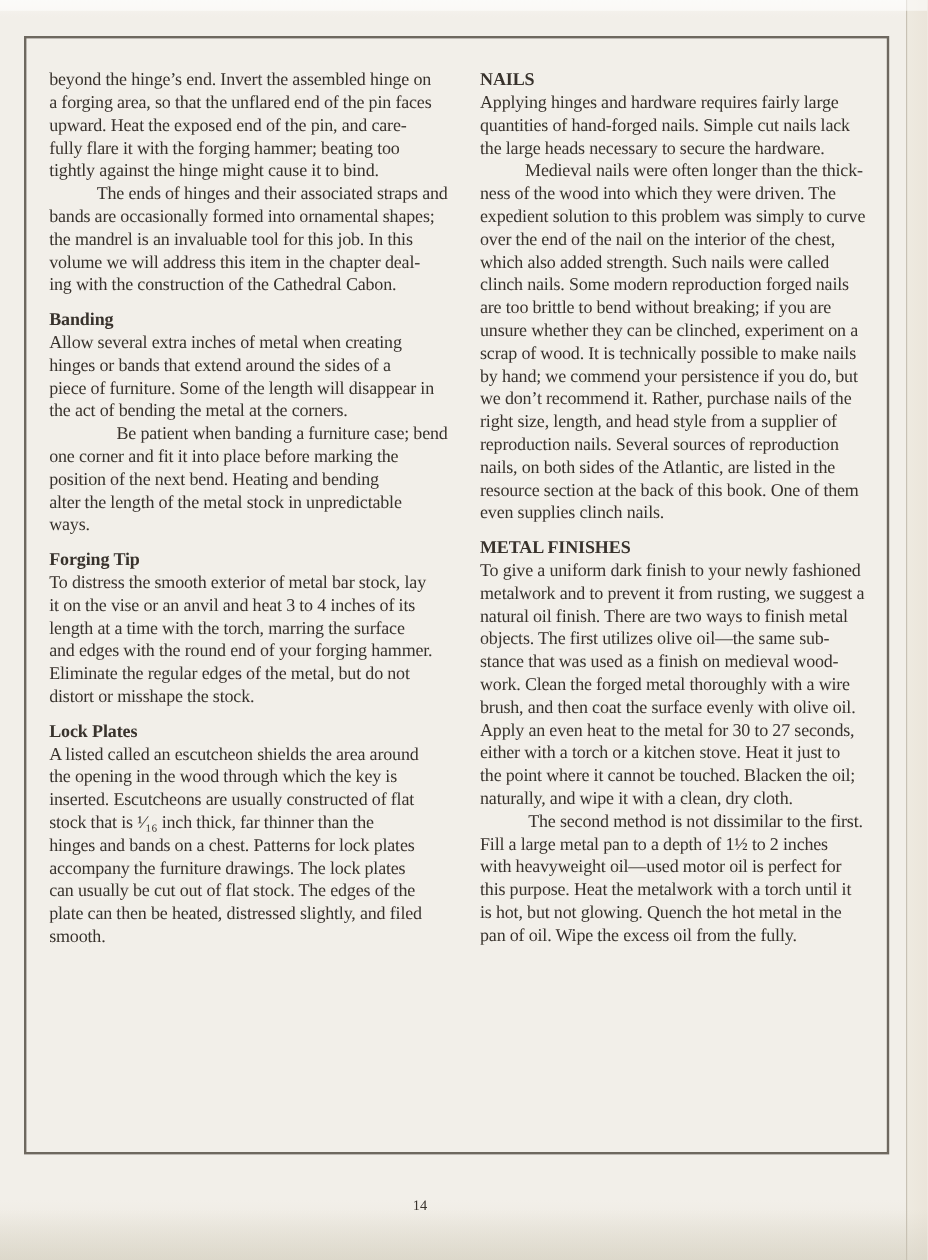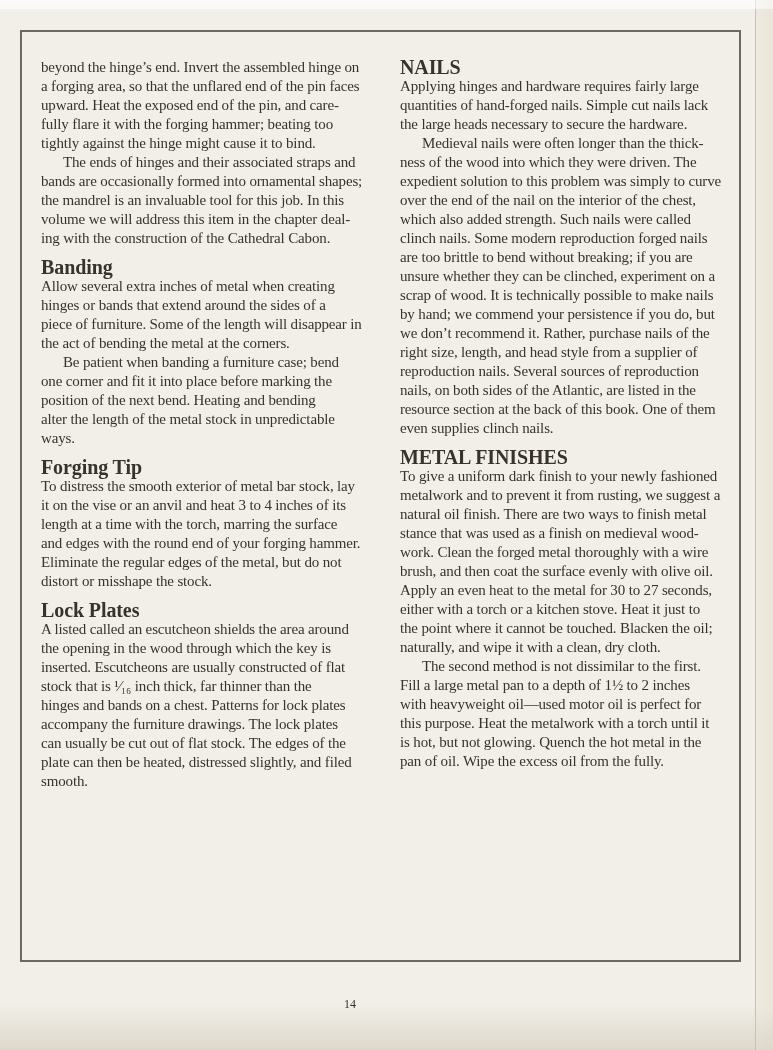--- a/index.html
+++ b/index.html
@@ -32,26 +32,26 @@
   }
   .column{flex:none;}
   .column-left{width:332px;}
   .column-right{width:319px;}
   .line{
     height:19px;line-height:19px;
     font-size:15px;
     letter-spacing:-0.15px;
     white-space:nowrap;
   }
-  .line.indent{padding-left:22px;}
+  .line.indent{padding-left:22px;text-align:right;}
   .para{margin:0;}
   .heading{
     margin-top:10px;
     height:19px;line-height:19px;
-    font-size:20px;font-weight:bold;
+    font-size:15px;font-weight:bold;
     letter-spacing:-0.1px;
     white-space:nowrap;
   }
   .column > .heading:first-child{margin-top:0;}
   .page-number{
     position:absolute;left:20px;top:995px;width:660px;
     text-align:center;
     font-size:12px;line-height:18px;
   }
   .edge-top{
@@ -149,20 +149,21 @@
             <div class="line">reproduction nails. Several sources of reproduction</div>
             <div class="line">nails, on both sides of the Atlantic, are listed in the</div>
             <div class="line">resource section at the back of this book. One of them</div>
             <div class="line">even supplies clinch nails.</div>
           </div>
           <div class="heading">METAL FINISHES</div>
           <div class="para">
             <div class="line">To give a uniform dark finish to your newly fashioned</div>
             <div class="line">metalwork and to prevent it from rusting, we suggest a</div>
             <div class="line">natural oil finish. There are two ways to finish metal</div>
+            <div class="line">objects. The first utilizes olive oil—the same sub-</div>
             <div class="line">stance that was used as a finish on medieval wood-</div>
             <div class="line">work. Clean the forged metal thoroughly with a wire</div>
             <div class="line">brush, and then coat the surface evenly with olive oil.</div>
             <div class="line">Apply an even heat to the metal for 30 to 27 seconds,</div>
             <div class="line">either with a torch or a kitchen stove. Heat it just to</div>
             <div class="line">the point where it cannot be touched. Blacken the oil;</div>
             <div class="line">naturally, and wipe it with a clean, dry cloth.</div>
           </div>
           <div class="para">
             <div class="line indent">The second method is not dissimilar to the first.</div>

